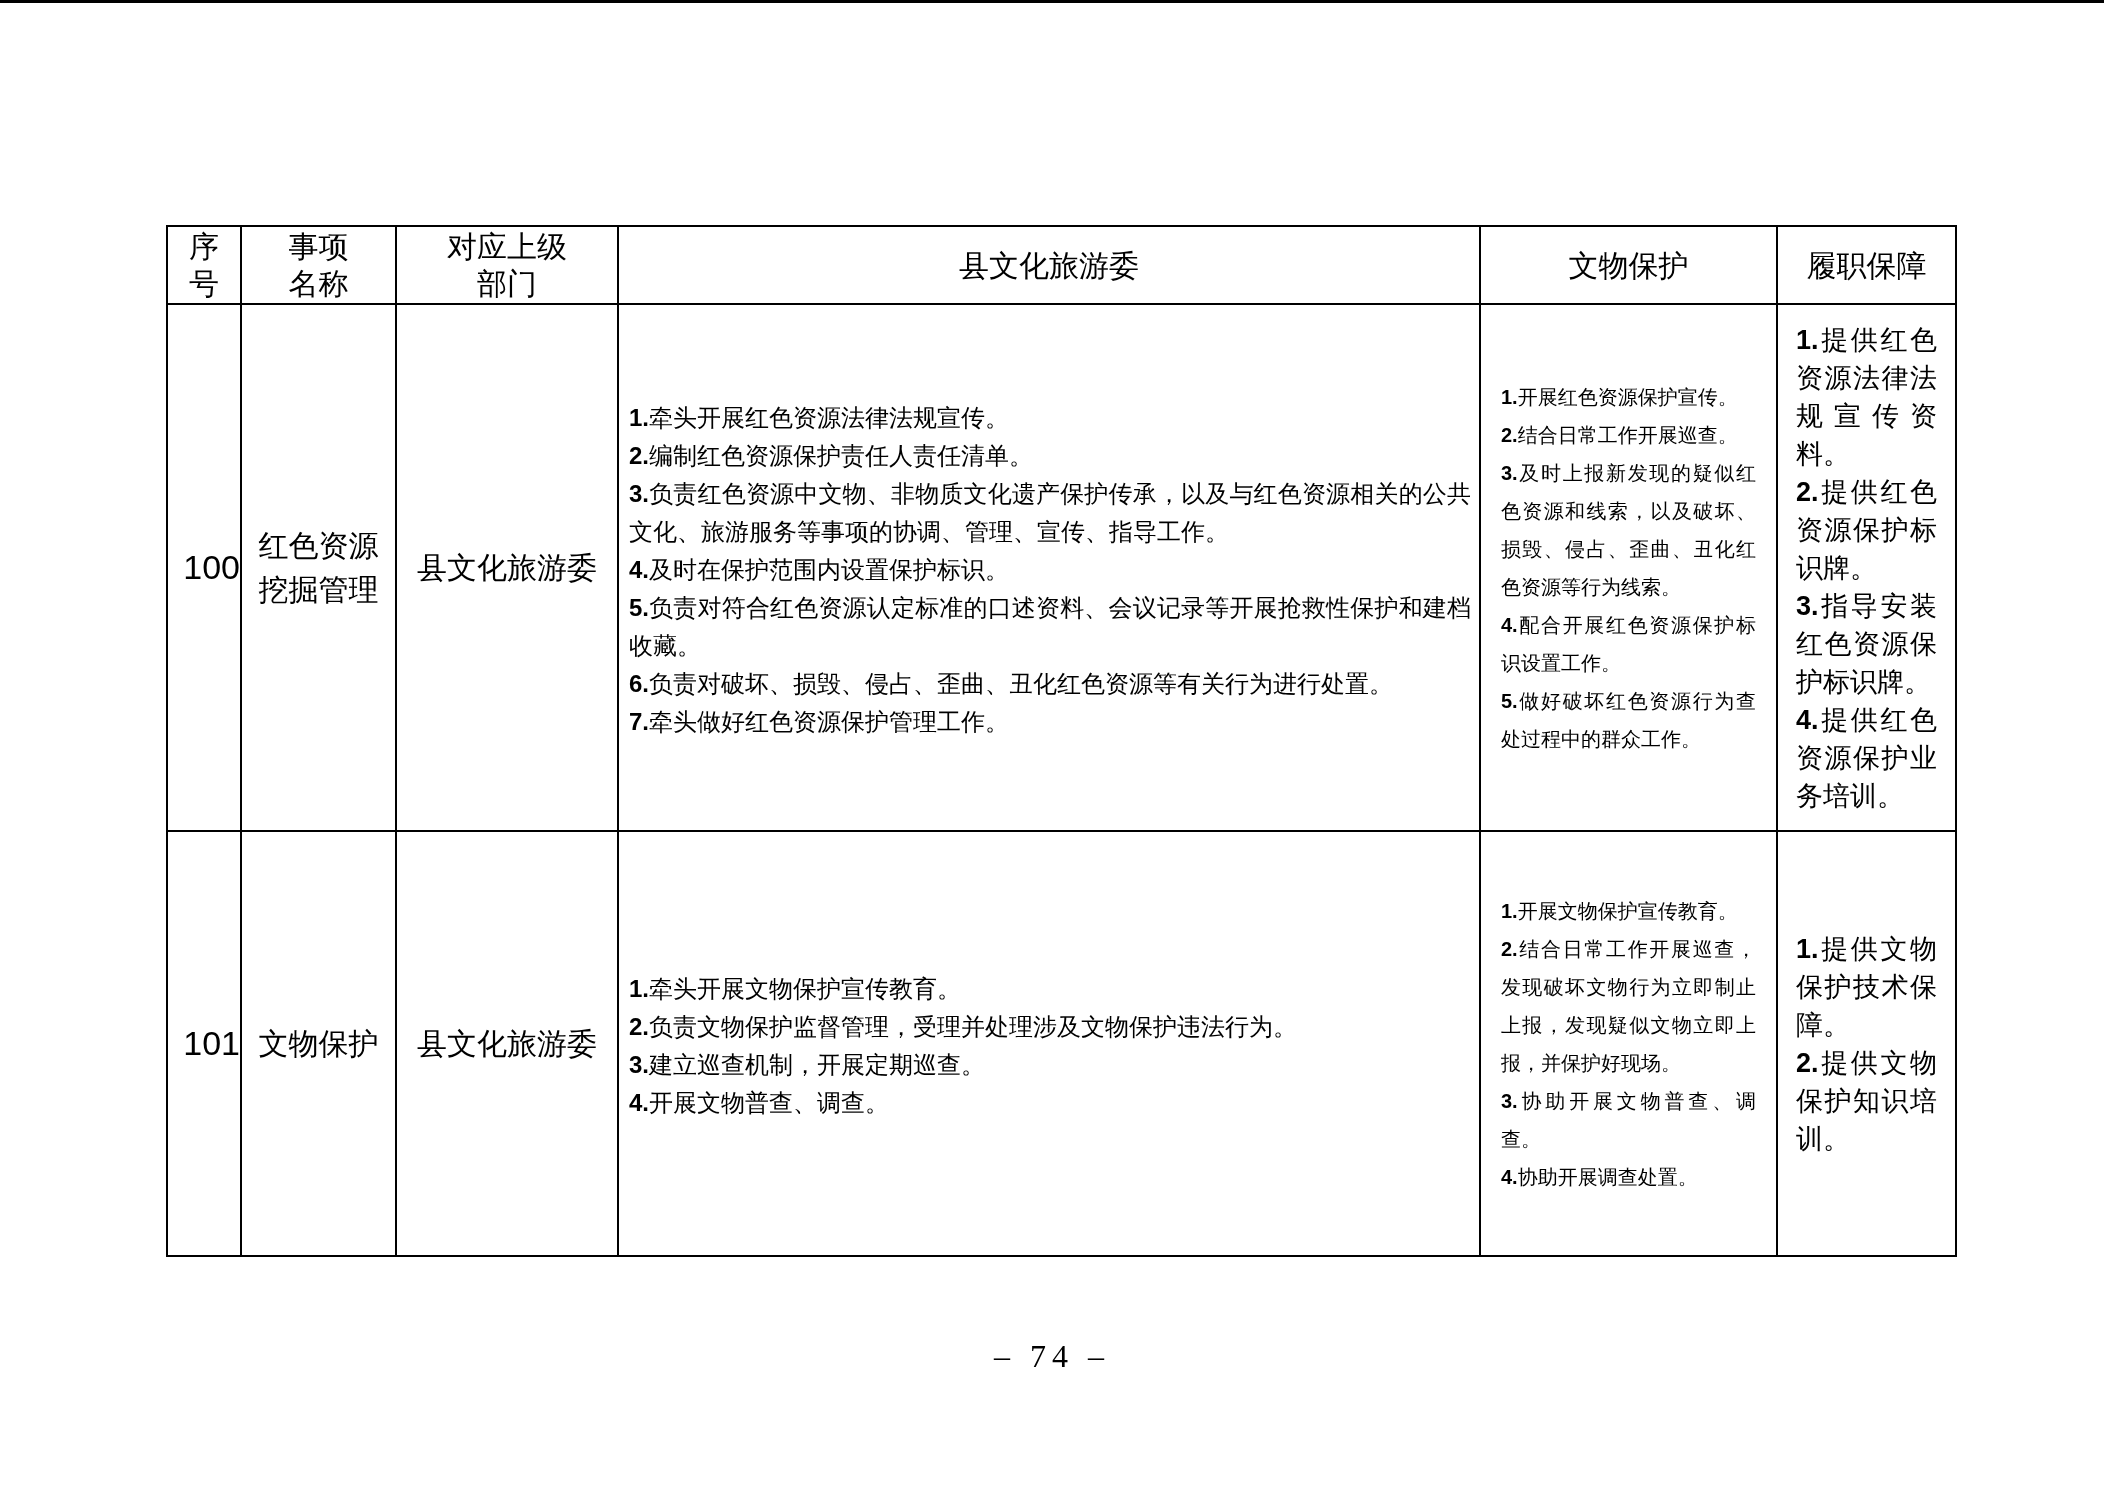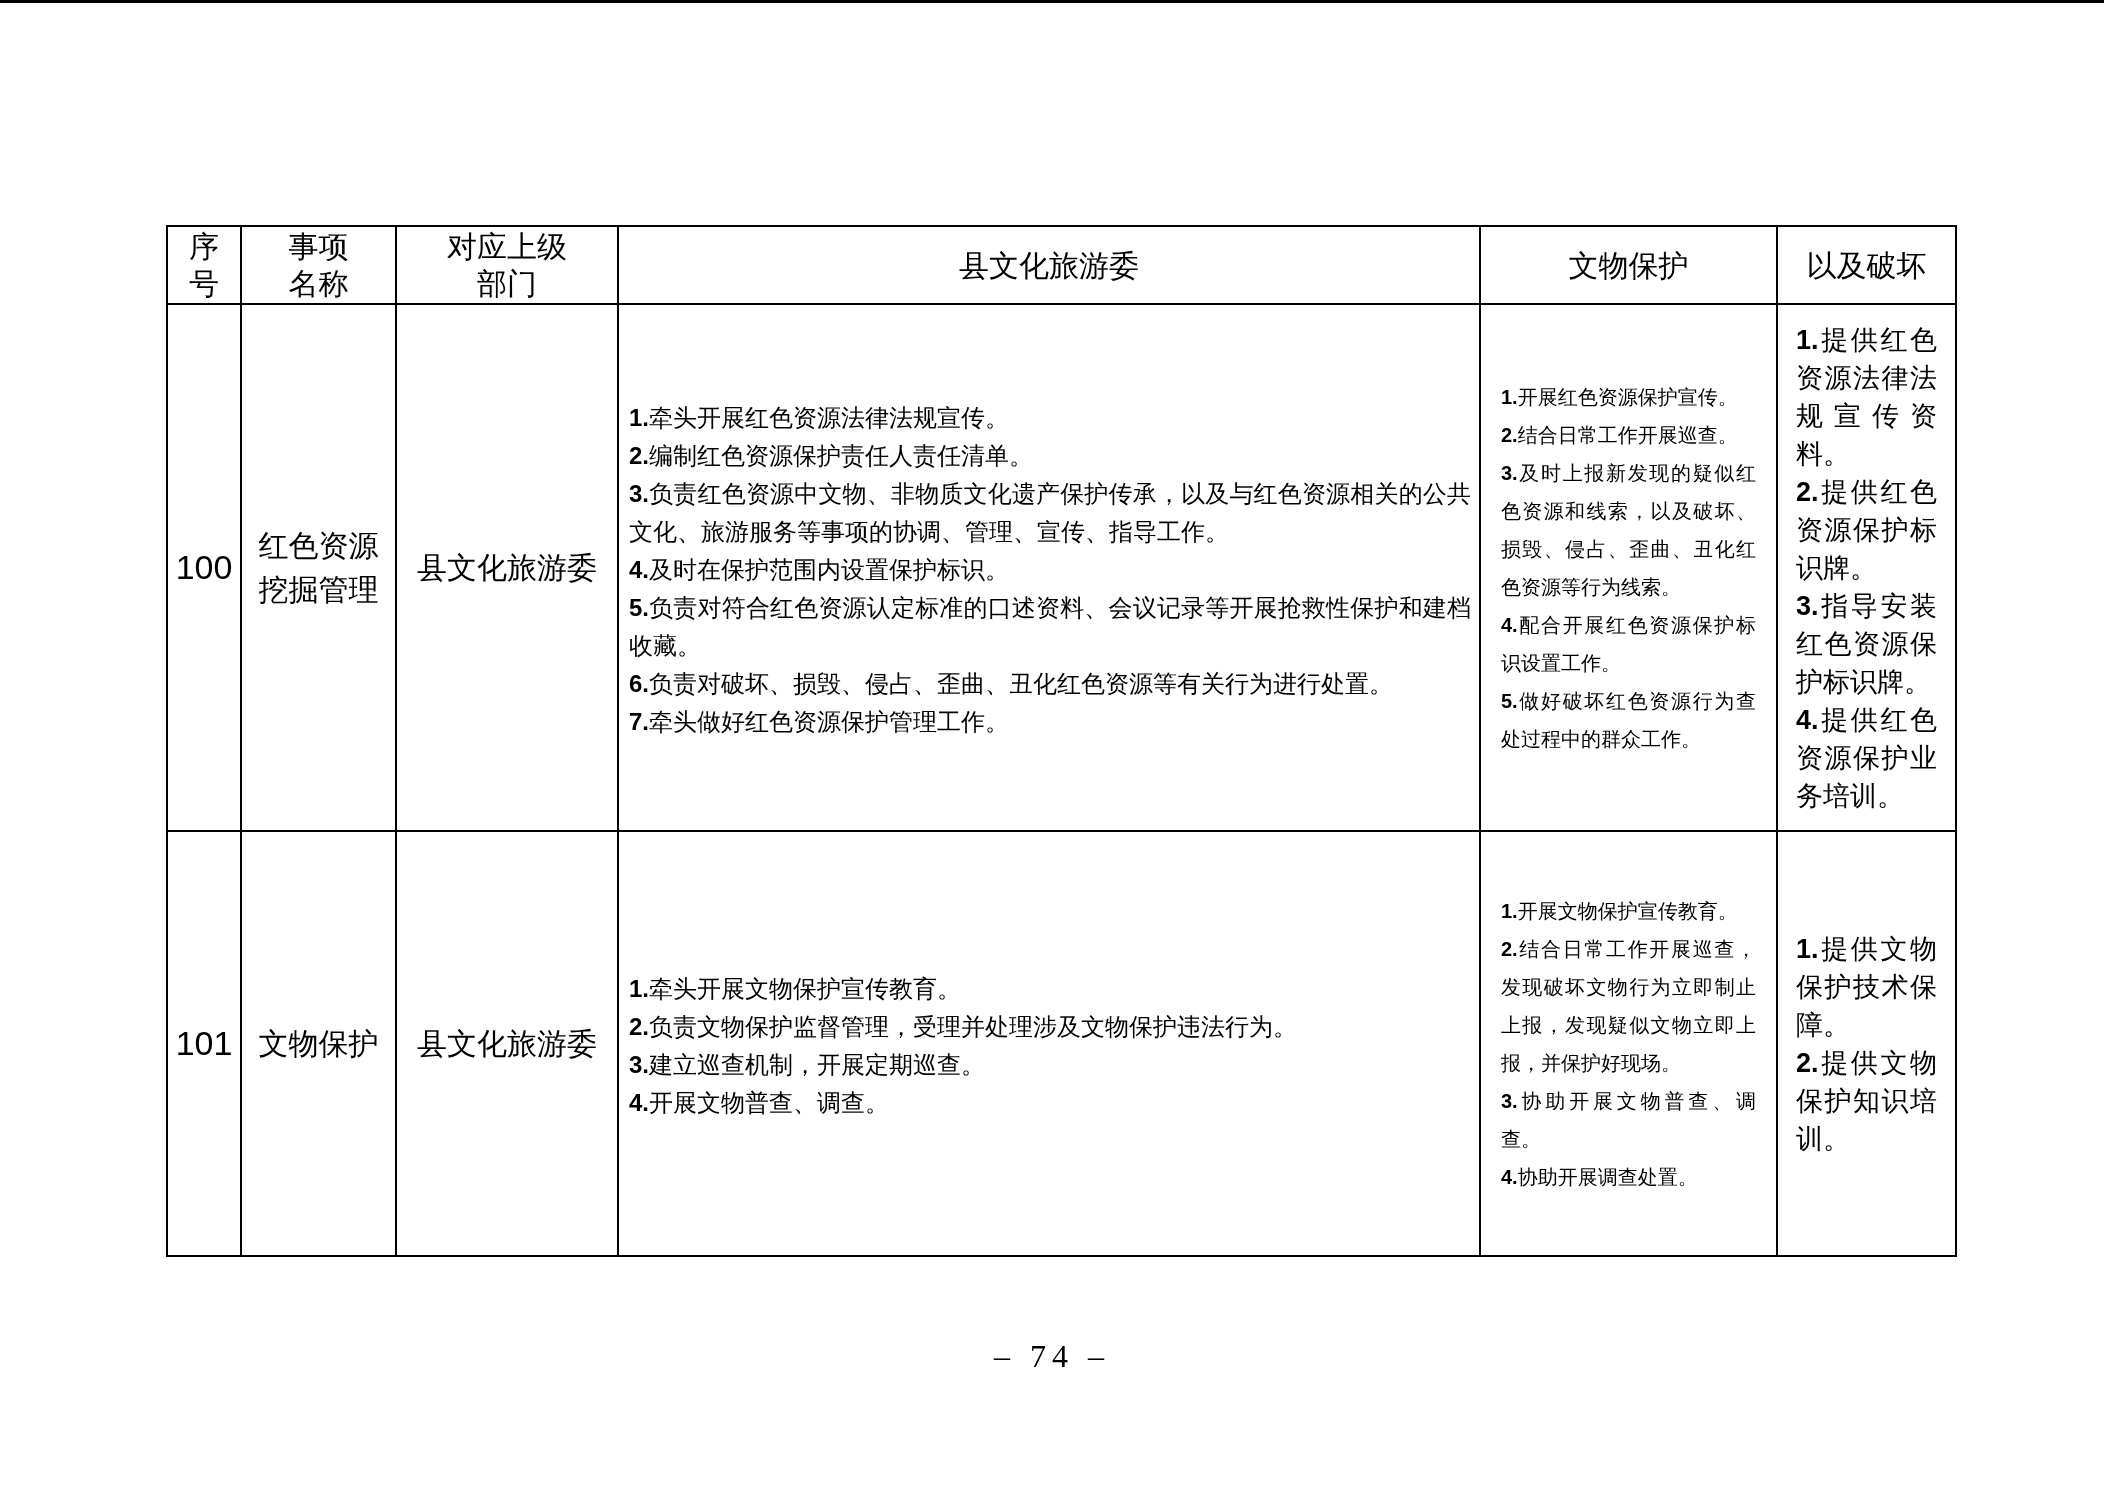--- a/index.html
+++ b/index.html
@@ -41,21 +41,21 @@
   tr.row-101 { height: 425px; }
 
   th.hdr {
     font-size: 30px;
     line-height: 37px;
     text-align: center;
     white-space: pre-line;
     padding: 0 4px;
   }
   td.c-id {
-    text-align: center;
+    text-align: right;
     font-family: "Liberation Sans", "DejaVu Sans", sans-serif;
     font-weight: 600;
     font-size: 34px;
     padding: 0;
   }
   td.c-name, td.c-dept {
     text-align: center;
     font-size: 30px;
     line-height: 44px;
     white-space: pre-line;
@@ -115,21 +115,21 @@
   <tbody>
       <tr class="header-row">
     <th class="hdr">序
 号</th>
     <th class="hdr">事项
 名称</th>
     <th class="hdr">对应上级
 部门</th>
     <th class="hdr">县文化旅游委</th>
     <th class="hdr">文物保护</th>
-    <th class="hdr">以及破坏</th>
+    <th class="hdr">履职保障</th>
   </tr>
   <tr class="row-100">
     <td class="c-id">100</td>
     <td class="c-name">红色资源
 挖掘管理</td>
     <td class="c-dept">县文化旅游委</td>
     <td class="c-sup">
           <div class="li"><span class="num">1.</span>牵头开展红色资源法律法规宣传。</div>
           <div class="li"><span class="num">2.</span>编制红色资源保护责任人责任清单。</div>
           <div class="li"><span class="num">3.</span>负责红色资源中文物、非物质文化遗产保护传承，以及与红色资源相关的公共文化、旅游服务等事项的协调、管理、宣传、指导工作。</div>

